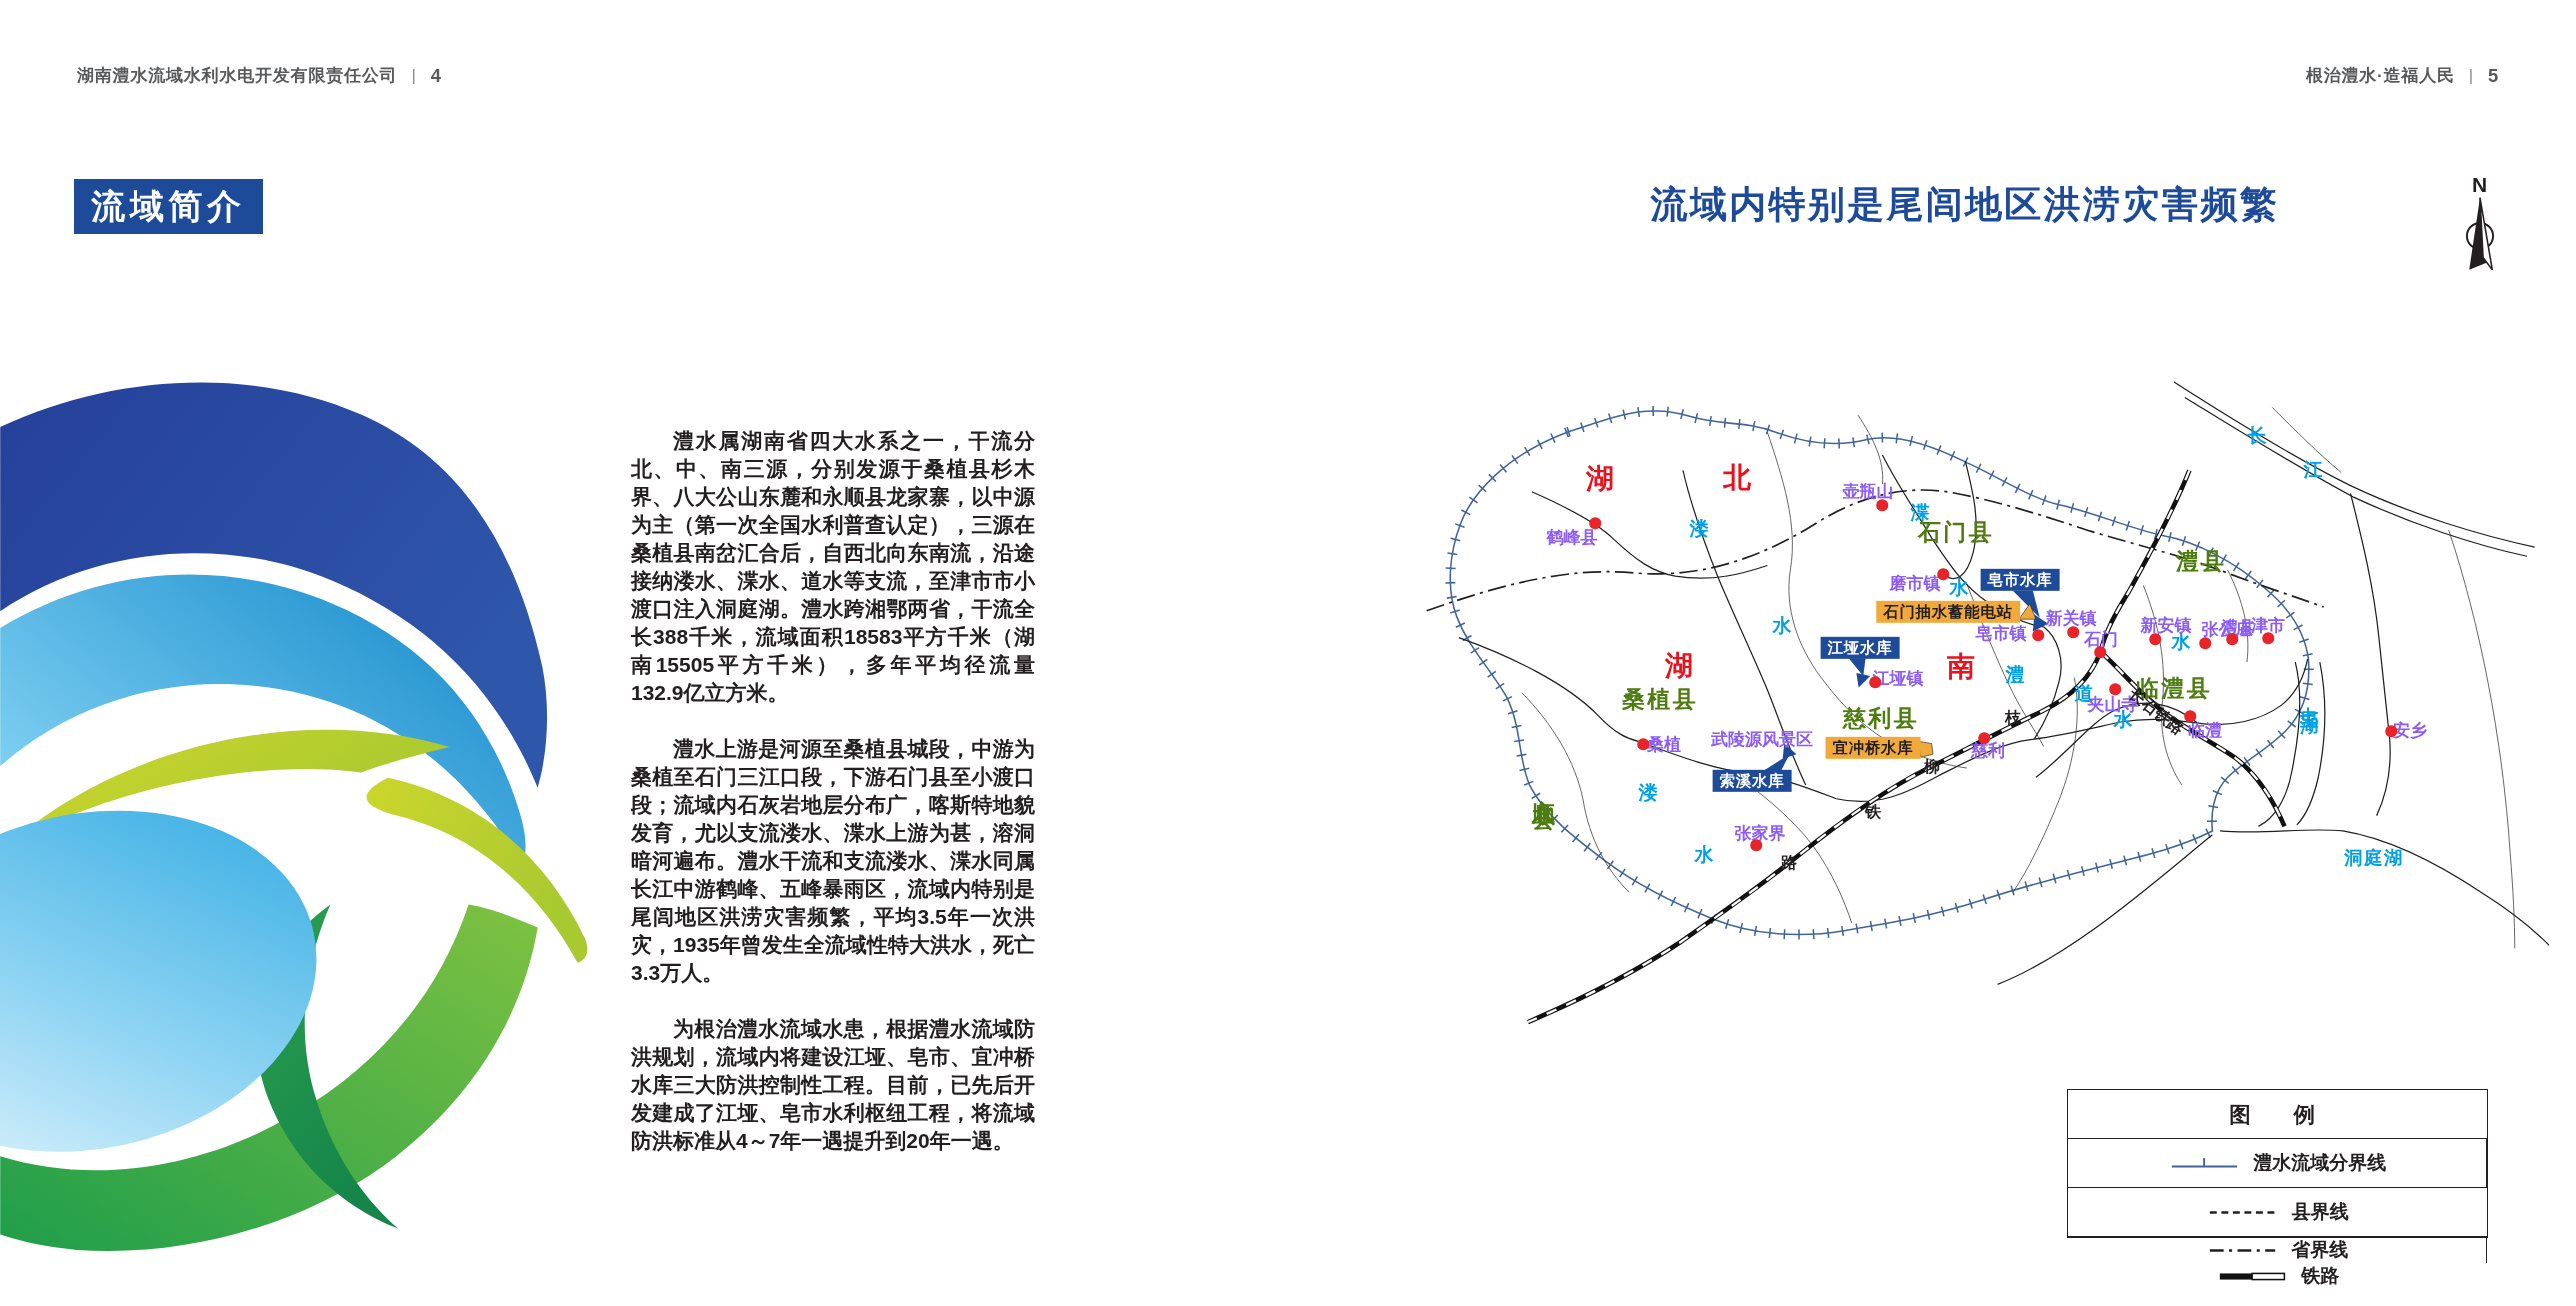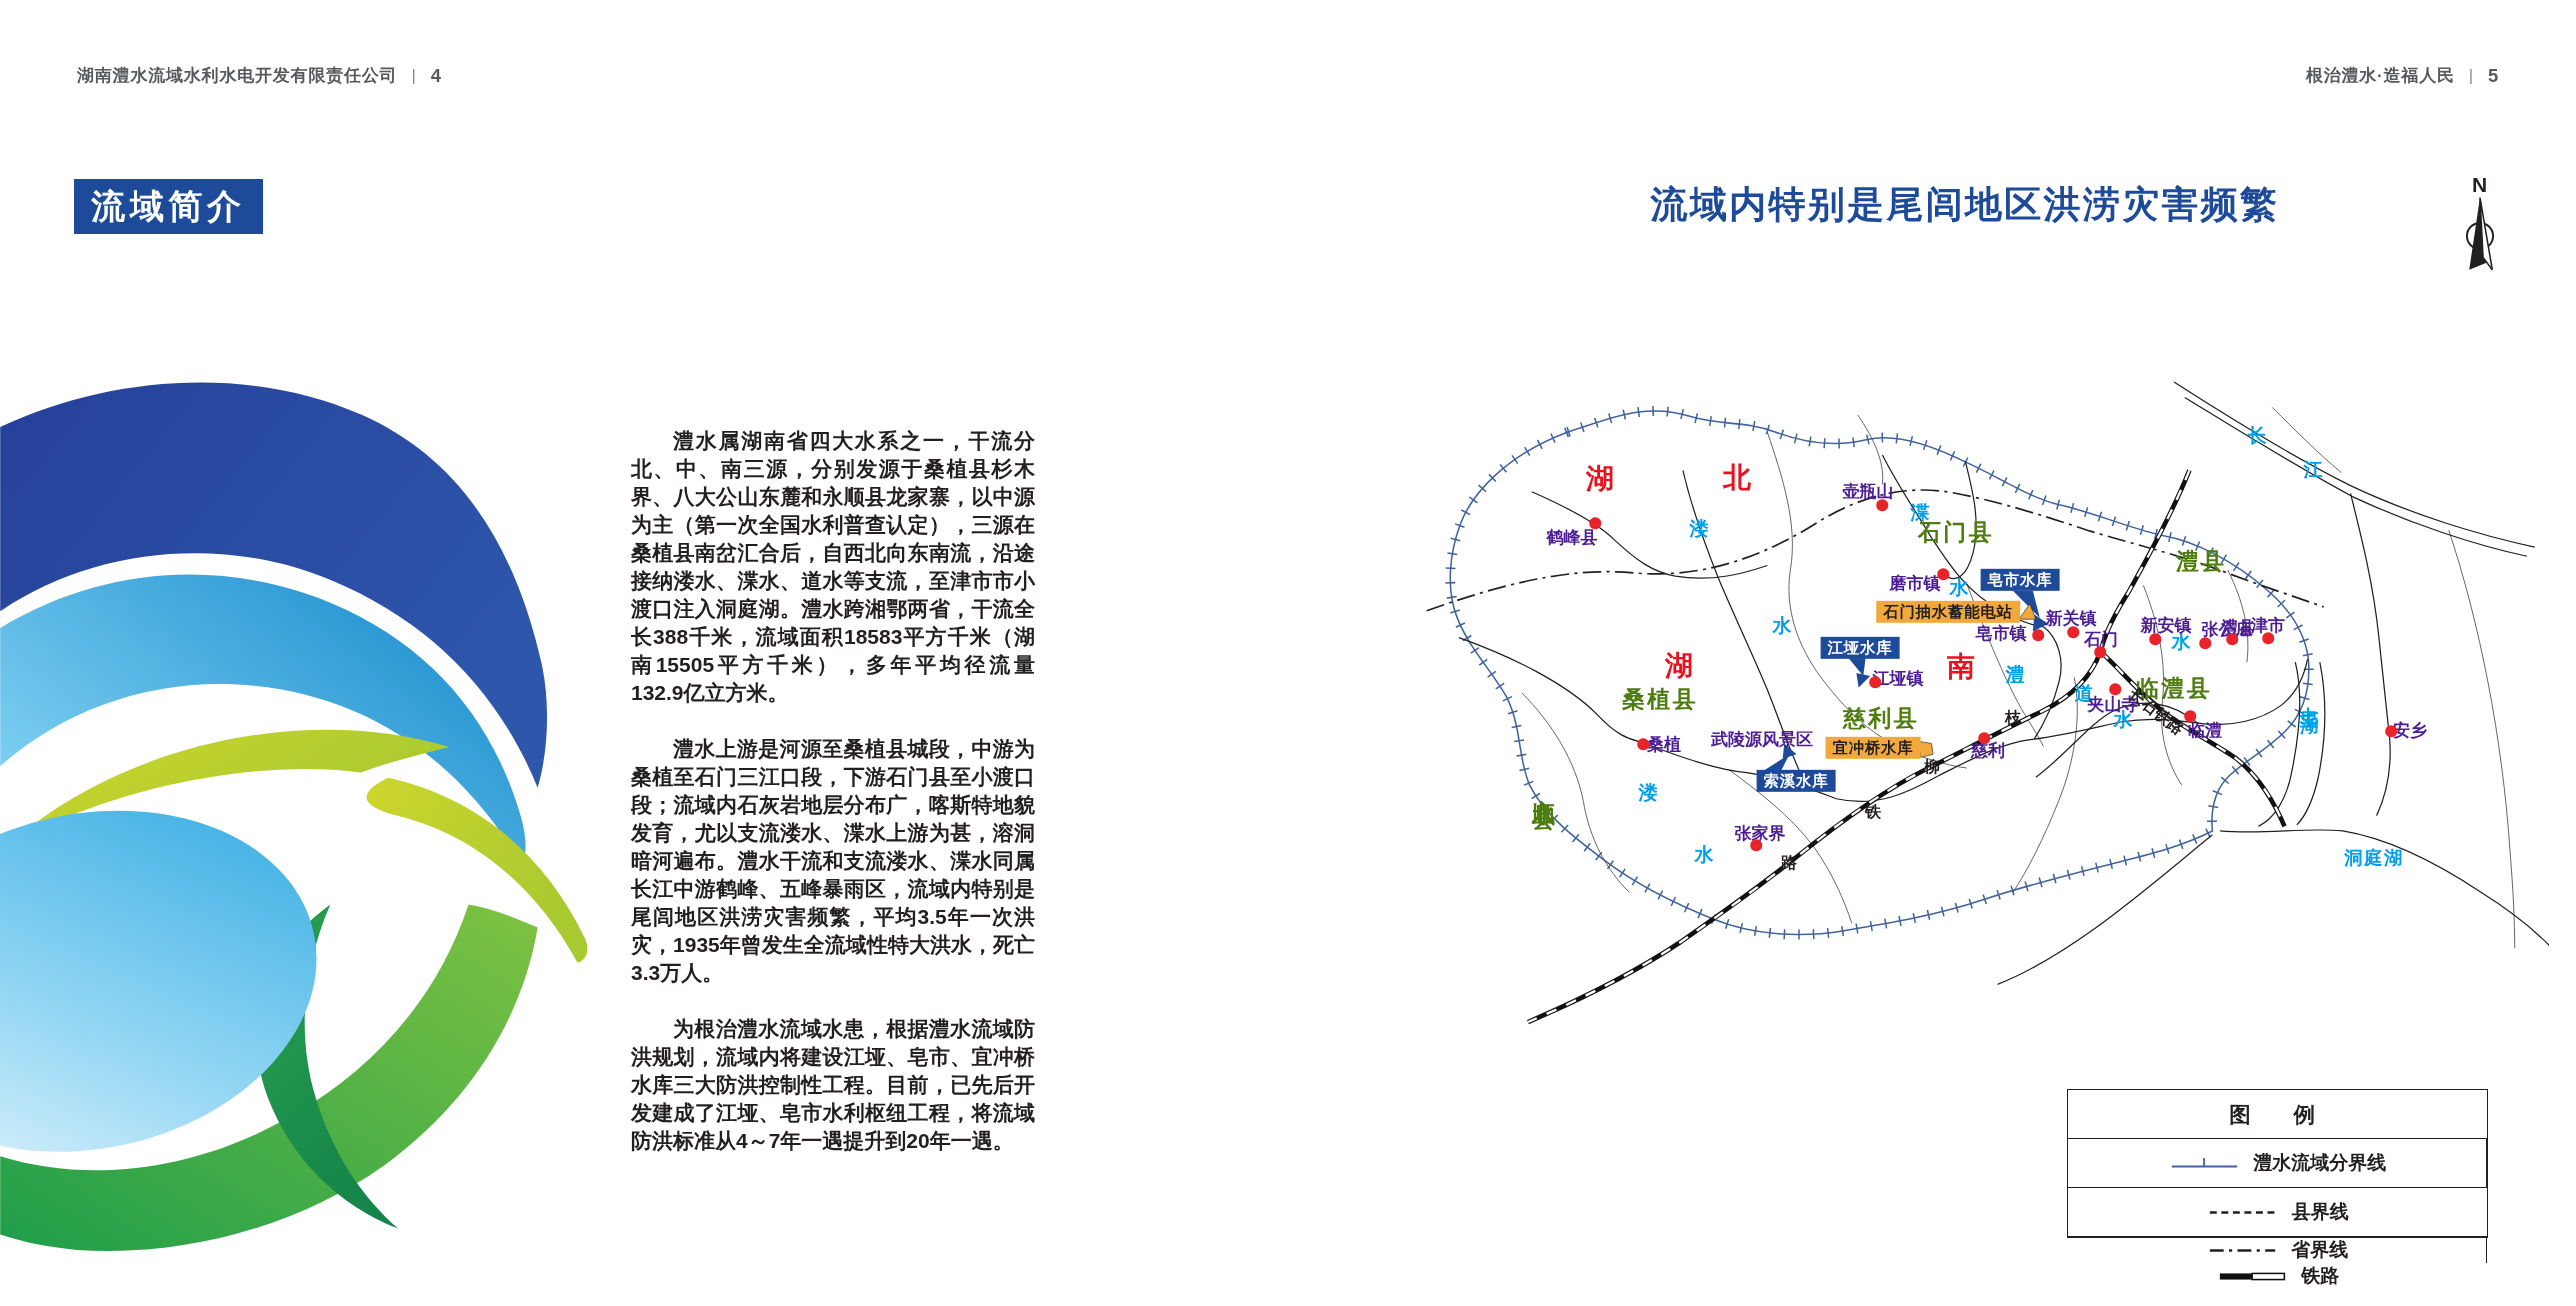--- a/index.html
+++ b/index.html
@@ -35,21 +35,21 @@
   .compass{position:absolute;left:2457px;top:174px;width:45px;text-align:center;}
   .compass .n{font-size:21px;font-weight:bold;color:#231f20;line-height:21.5px;}
   #map{position:absolute;left:1420px;top:346px;width:1129px;height:752px;}
   #map-lines{position:absolute;left:0;top:0;}
   .map-label{position:absolute;transform:translate(-50%,-50%);white-space:nowrap;
     font-weight:bold;line-height:1.05;}
   .map-label.province{color:#e8121f;font-size:28px;font-weight:900;}
   .map-label.river{color:#00a0e9;font-size:19px;}
   .map-label.lake{color:#00a0e9;font-size:18.4px;letter-spacing:1.5px;}
   .map-label.county{color:#4d7c0f;font-size:23px;letter-spacing:2.3px;}
-  .map-label.town{color:#4c1d95;font-size:17px;}
+  .map-label.town{color:#8b5cf6;font-size:17px;}
   .map-label.rail{color:#231f20;font-size:16px;}
   .map-label.badge-blue{background:#1d4a99;color:#ffffff;font-size:15.4px;
     padding:3.1px 7px;letter-spacing:0.8px;}
   .map-label.badge-orange{background:#f2a93b;color:#231f20;font-size:15.4px;
     padding:3.1px 7px;letter-spacing:0.8px;}
   .map-label.vertical{writing-mode:vertical-rl;text-orientation:upright;letter-spacing:4.6px;}
   .map-dot{position:absolute;width:11.5px;height:11.5px;border-radius:50%;
     background:#e8232a;transform:translate(-50%,-50%);}
   
   .legend{position:absolute;left:2067px;top:1089px;width:421px;height:149px;
@@ -240,21 +240,21 @@
       <div class="map-label town" style="left: 990px; top: 385px;">安乡</div>
       <div class="map-label town" style="left: 340px; top: 488px;">张家界</div>
       <div class="map-label town" style="left: 342px; top: 394px;">武陵源风景区</div>
       <div class="map-label rail" style="left: 593px; top: 372px;">枝</div>
       <div class="map-label rail" style="left: 512px; top: 421px;">柳</div>
       <div class="map-label rail" style="left: 453px; top: 466px;">铁</div>
       <div class="map-label rail" style="left: 369px; top: 517px;">路</div>
       <div class="map-label rail" style="left: 736px; top: 366px; transform: translate(-50%, -50%) rotate(38deg);">长石铁路</div>
       <div class="map-label badge-blue" style="left: 600px; top: 234px;">皂市水库</div>
       <div class="map-label badge-blue" style="left: 440px; top: 302px;">江垭水库</div>
-      <div class="map-label badge-blue" style="left: 332px; top: 435px; margin-left: 44px;">索溪水库</div>
+      <div class="map-label badge-blue" style="left: 332px; top: 435px;">索溪水库</div>
       <div class="map-label badge-orange" style="left: 453px; top: 402px;">宜冲桥水库</div>
       <div class="map-label badge-orange" style="left: 528px; top: 266px;">石门抽水蓄能电站</div>
       <div class="map-dot" style="left: 175px; top: 177px;"></div>
       <div class="map-dot" style="left: 462px; top: 159px;"></div>
       <div class="map-dot" style="left: 523px; top: 228px;"></div>
       <div class="map-dot" style="left: 653px; top: 286px;"></div>
       <div class="map-dot" style="left: 618px; top: 289px;"></div>
       <div class="map-dot" style="left: 680px; top: 306px;"></div>
       <div class="map-dot" style="left: 735px; top: 293px;"></div>
       <div class="map-dot" style="left: 785px; top: 297px;"></div>

